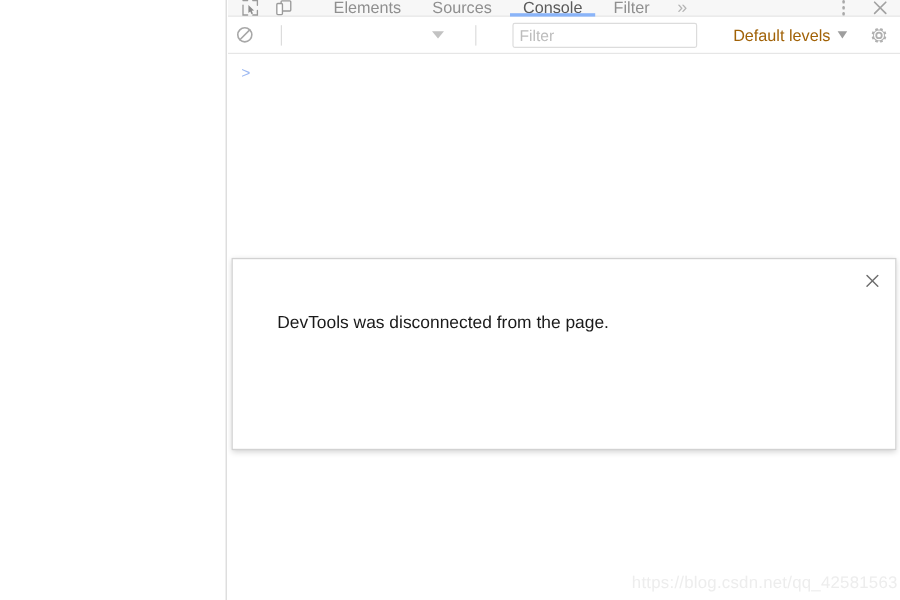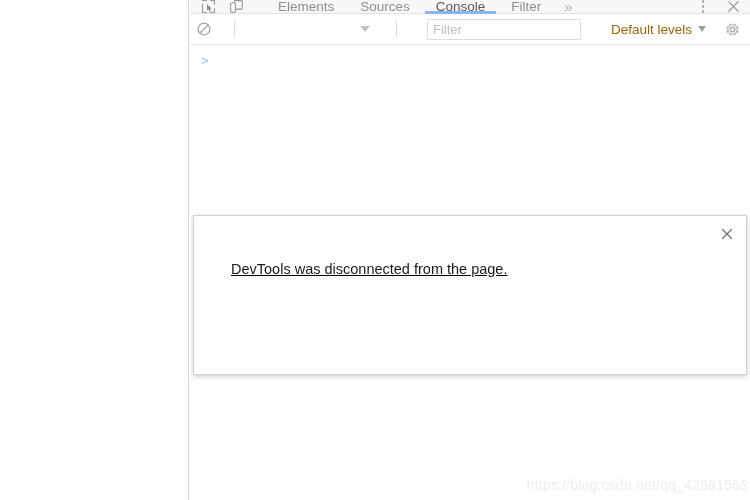--- a/index.html
+++ b/index.html
@@ -250,21 +250,20 @@
     position: absolute;
     right: 8px; top: 7px;
     width: 22px; height: 22px;
     display: flex;
     align-items: center;
     justify-content: center;
     cursor: pointer;
   }
   .dialog-body {
     padding: 44px 18px 0 37px;
-    text-decoration: underline;
   }
   .dialog-line {
     font-size: 14.5px;
     color: #1a1a1a;
     line-height: 18px;
     margin-bottom: 19px;
     white-space: nowrap;
   }
 
   

